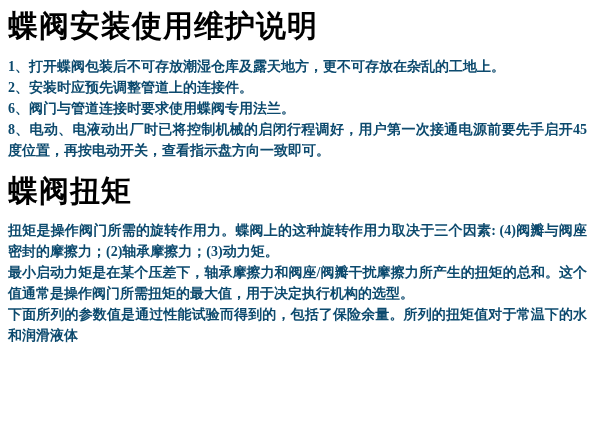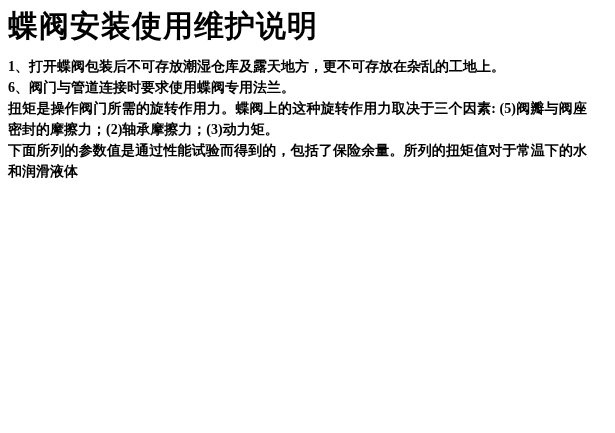--- a/index.html
+++ b/index.html
@@ -27,35 +27,39 @@
     color: #000000;
     font-family: "Liberation Serif", "DejaVu Serif", serif;
   }
   .title-1 { margin: 0 0 14px 0; }
   .title-2 { margin: 14px 0 13px 0; }
   .body-block {
     font-size: 14px;
     font-weight: bold;
     line-height: 21px;
     text-align: justify;
-    color: #000000;
+    color: #0c4a6e;
   }
   .body-block p { margin: 0; }
 </style>
 </head>
 <body>
 
 <div class="doc">
 
   <h1 class="sec-title title-1">蝶阀安装使用维护说明</h1>
 
   <div class="body-block">
     <p>1、打开蝶阀包装后不可存放潮湿仓库及露天地方，更不可存放在杂乱的工地上。</p>
+    <p>2、安装时应预先调整管道上的连接件。</p>
     <p>6、阀门与管道连接时要求使用蝶阀专用法兰。</p>
+    <p>8、电动、电液动出厂时已将控制机械的启闭行程调好，用户第一次接通电源前要先手启开45度位置，再按电动开关，查看指示盘方向一致即可。</p>
   </div>
 
+  <h1 class="sec-title title-2">蝶阀扭矩</h1>
 
   <div class="body-block">
-    <p>扭矩是操作阀门所需的旋转作用力。蝶阀上的这种旋转作用力取决于三个因素: (5)阀瓣与阀座密封的摩擦力；(2)轴承摩擦力；(3)动力矩。</p>
+    <p>扭矩是操作阀门所需的旋转作用力。蝶阀上的这种旋转作用力取决于三个因素: (4)阀瓣与阀座密封的摩擦力；(2)轴承摩擦力；(3)动力矩。</p>
+    <p>最小启动力矩是在某个压差下，轴承摩擦力和阀座/阀瓣干扰摩擦力所产生的扭矩的总和。这个值通常是操作阀门所需扭矩的最大值，用于决定执行机构的选型。</p>
     <p>下面所列的参数值是通过性能试验而得到的，包括了保险余量。所列的扭矩值对于常温下的水和润滑液体</p>
   </div>
 
 </div>
 
 </body></html>

